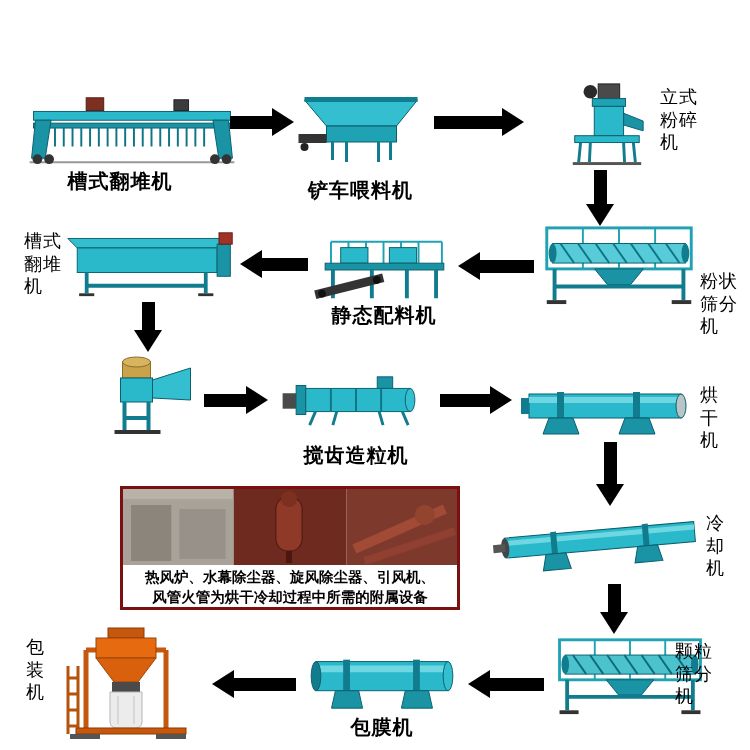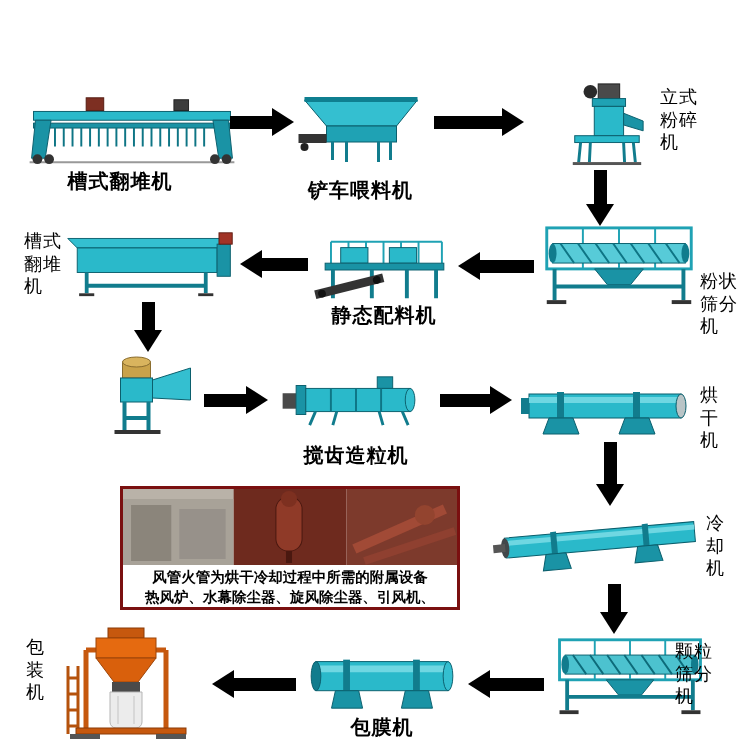--- a/index.html
+++ b/index.html
@@ -225,22 +225,22 @@
       <rect x="110" width="112" height="76" fill="#6e2a1e"></rect>
       <rect x="152" y="8" width="26" height="54" rx="12" fill="#8f3a28" stroke="#4a1810"></rect>
       <circle cx="165" cy="10" r="8" fill="#7d3020"></circle>
       <rect x="162" y="62" width="6" height="12" fill="#4a1810"></rect>
       <rect x="222" width="110" height="76" fill="#7d3a2c"></rect>
       <path d="M230 60L320 20" stroke="#a14a36" stroke-width="10"></path>
       <path d="M240 72L330 42" stroke="#8f4030" stroke-width="8"></path>
       <circle cx="300" cy="26" r="10" fill="#93442f"></circle>
     </svg>
     <div class="note-text">
+      <div>热风炉、水幕除尘器、旋风除尘器、引风机、</div>
       <div>风管火管为烘干冷却过程中所需的附属设备</div>
-      <div>热风炉、水幕除尘器、旋风除尘器、引风机、</div>
     </div>
   </div>
 
   <div class="node-img" style="left:492px; top:508px; width:212px; height:66px;">
     <svg viewBox="0 0 210 66">
       <g transform="rotate(-5 105 33)">
         <rect x="12" y="22" width="190" height="20" fill="#2ab9ca" stroke="#0b5f6d"></rect>
         <rect x="12" y="25" width="190" height="5" fill="#6fd7e2"></rect>
         <ellipse cx="12" cy="32" rx="4" ry="10" fill="#42474a"></ellipse>
         <rect x="0" y="28" width="12" height="8" fill="#555"></rect>

